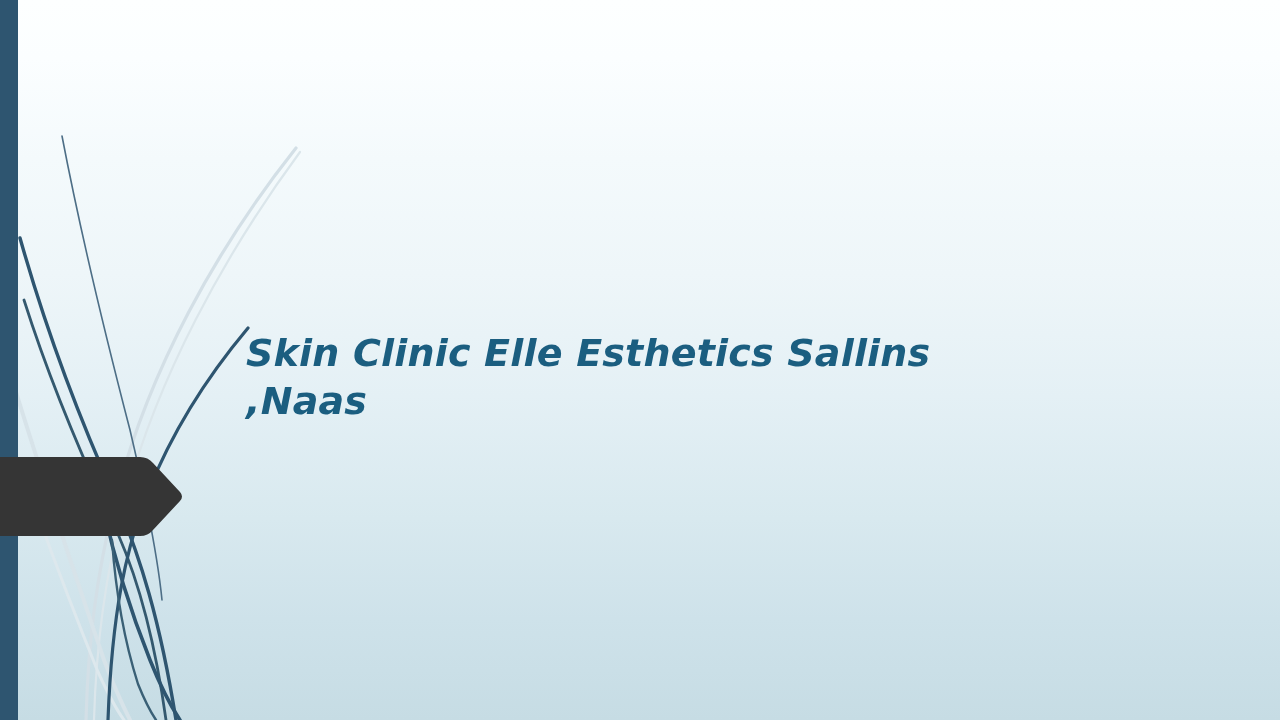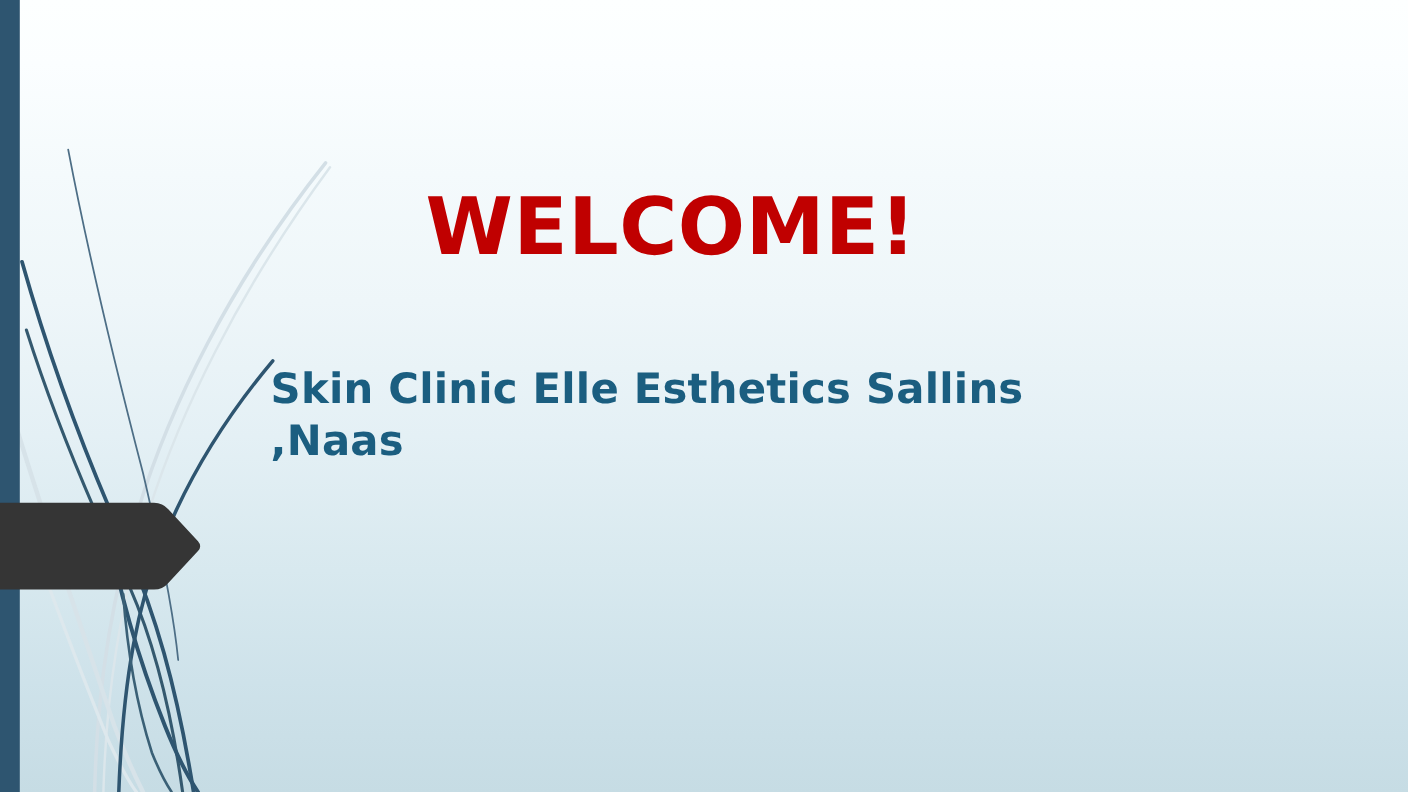--- a/index.html
+++ b/index.html
@@ -75,20 +75,21 @@
     letter-spacing: 0.5px;
     white-space: nowrap;
   }
 
   #subtitle-block {
     position: absolute;
     left: 246px;
     top: 330px;
     width: 790px;
     text-align: left;
+    font-style: italic;
   }
   #subtitle-text {
     margin: 0;
     font-family: "DejaVu Sans", "Liberation Sans", sans-serif;
     font-size: 38px;
     font-weight: bold;
     line-height: 1.25;
     color: #1b5e80;
     letter-spacing: 0.2px;
   }
@@ -124,21 +125,18 @@
     <path d="M 0 2
              L 140 2
              Q 148 2, 153 8
              L 180 37
              Q 184 41.5, 180 46
              L 153 75
              Q 148 81, 140 81
              L 0 81 Z" fill="#353535"></path>
   </svg>
 
-  <div id="title-block">
-    <h1 id="title-text">WELCOME!</h1>
-  </div>
 
   <div id="subtitle-block">
     <p id="subtitle-text">Skin Clinic Elle Esthetics Sallins ,Naas</p>
   </div>
 
 </div>
 
 </body></html>

